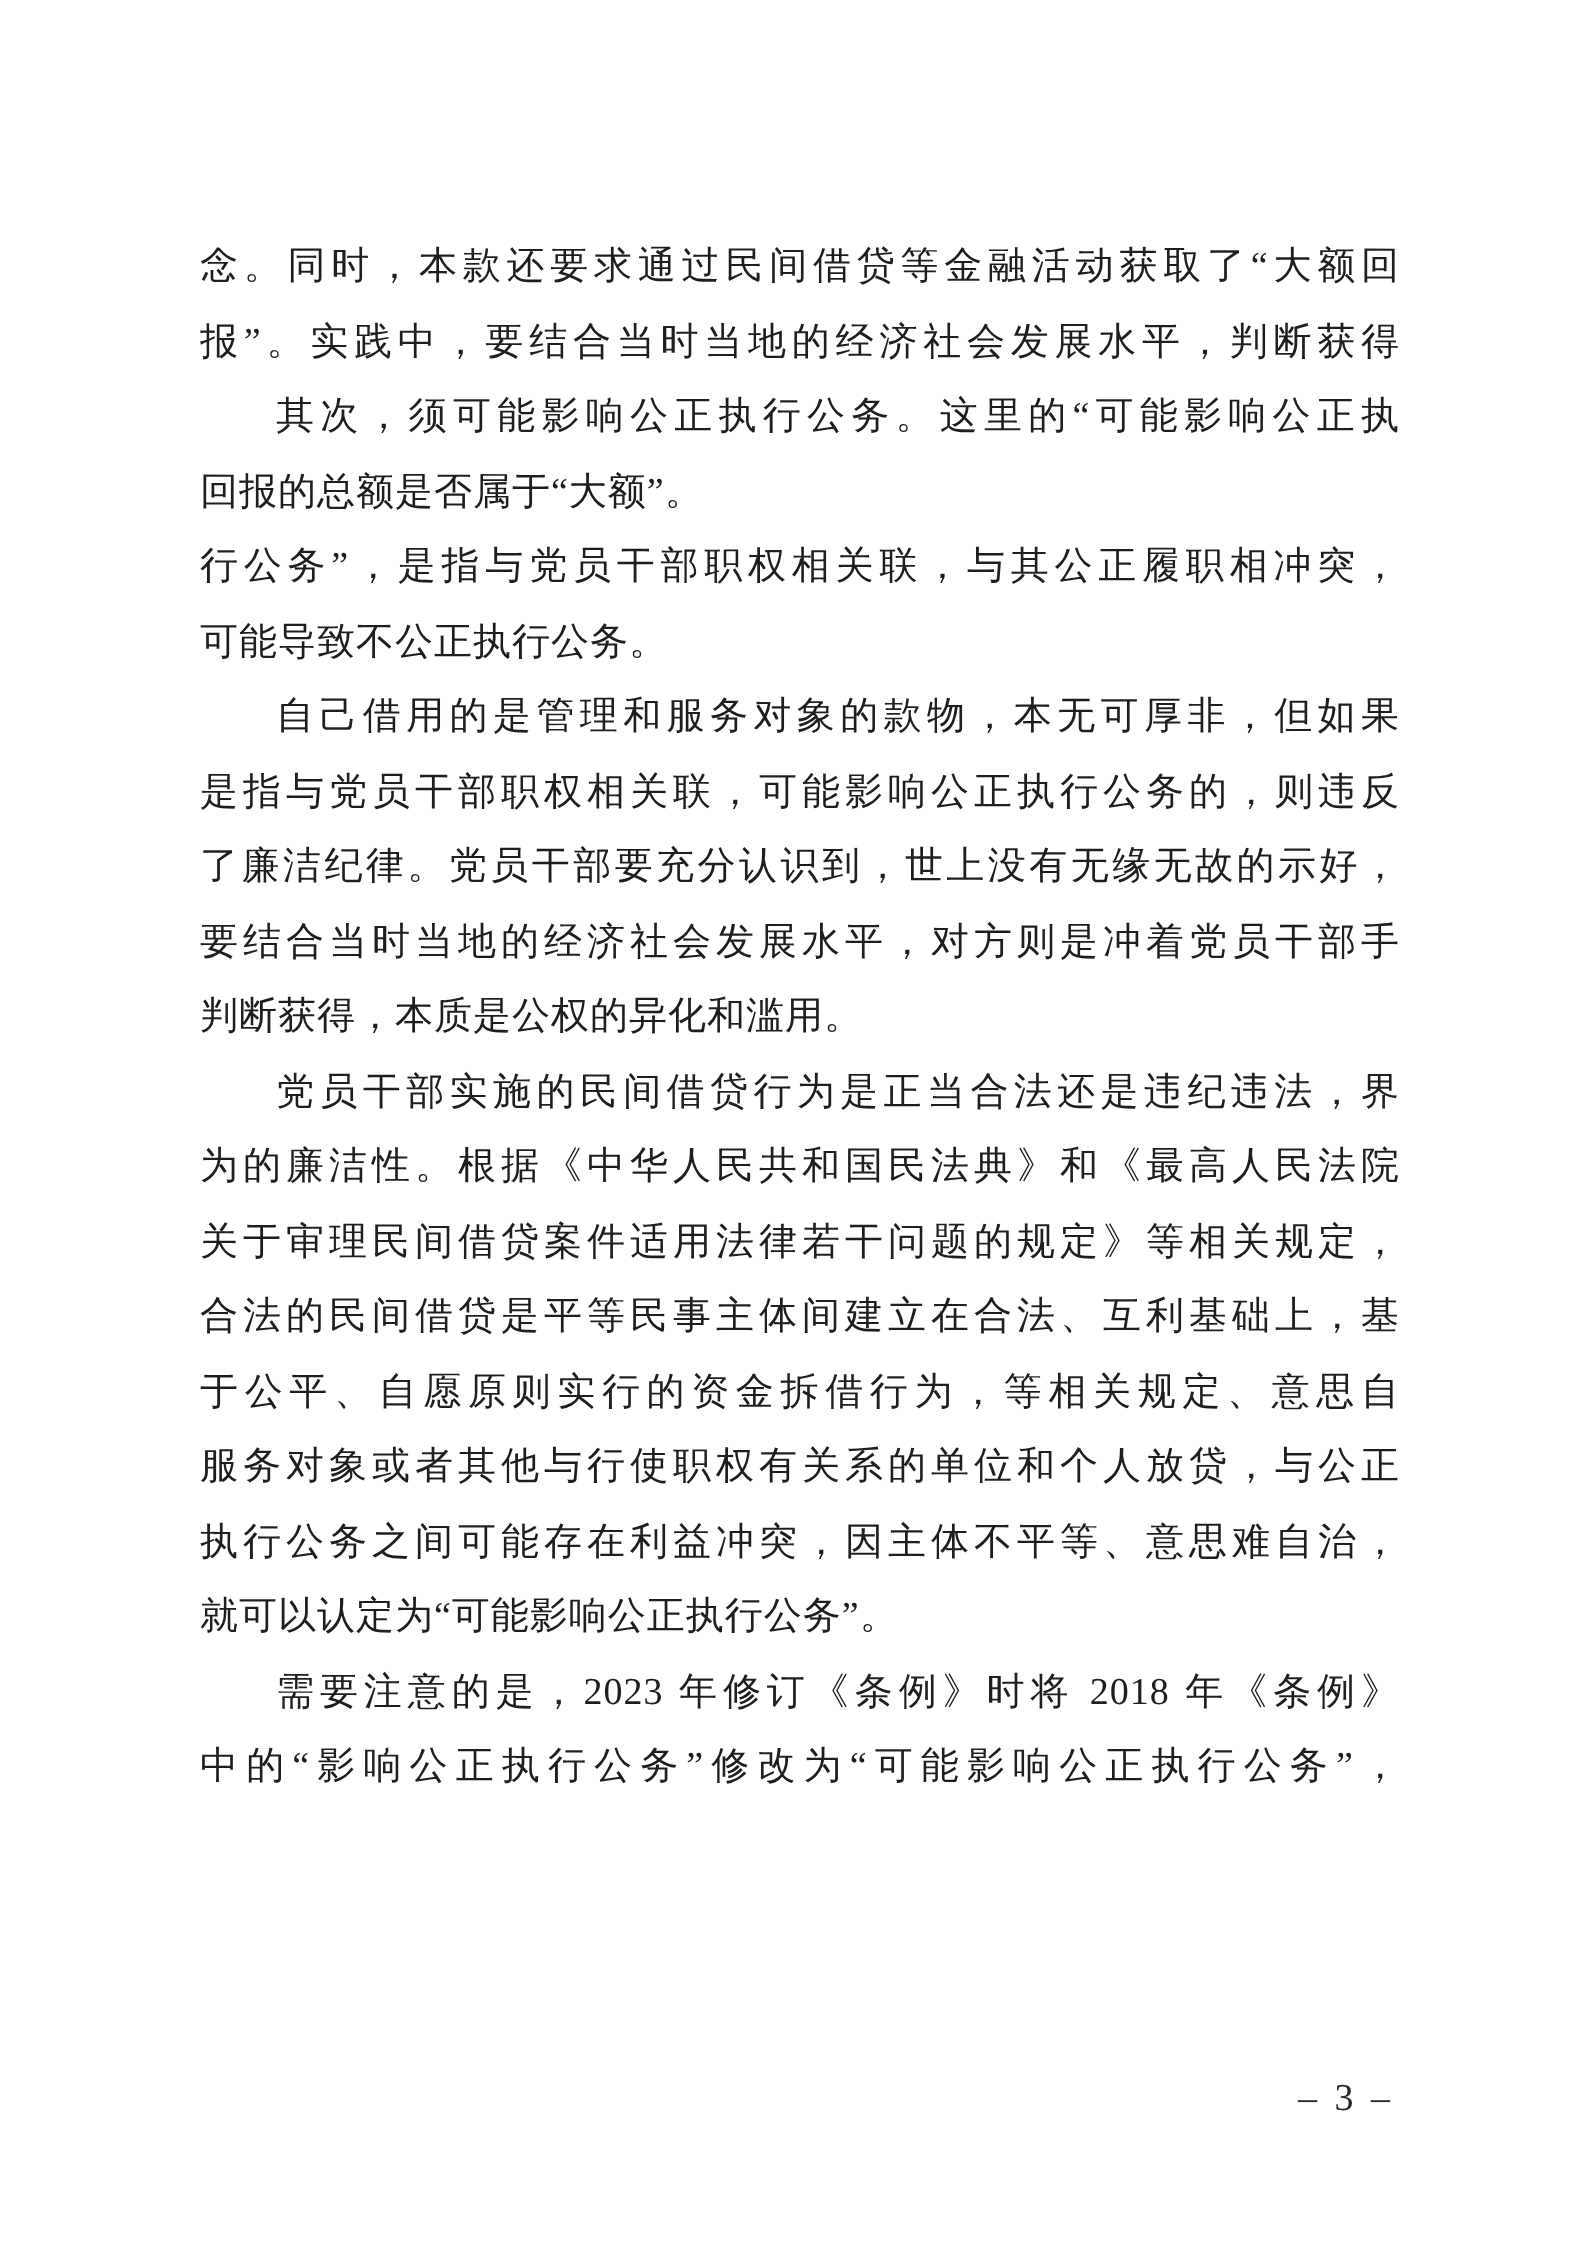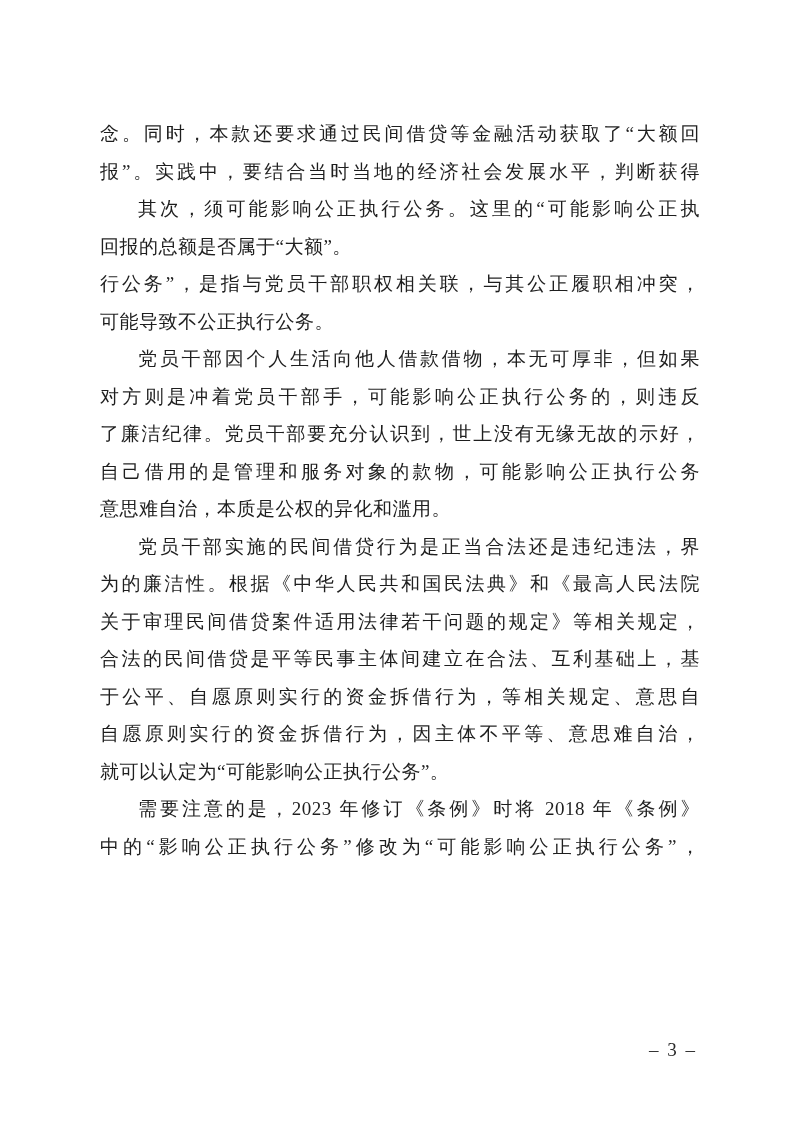--- a/index.html
+++ b/index.html
@@ -55,31 +55,32 @@
 <body>
 
 <div class="page">
   <section class="body-text">
       <div class="line fill">念。同时，本款还要求通过民间借贷等金融活动获取了“大额回</div>
       <div class="line fill">报”。实践中，要结合当时当地的经济社会发展水平，判断获得</div>
       <div class="line fill indent">其次，须可能影响公正执行公务。这里的“可能影响公正执</div>
       <div class="line">回报的总额是否属于“大额”。</div>
       <div class="line fill">行公务”，是指与党员干部职权相关联，与其公正履职相冲突，</div>
       <div class="line">可能导致不公正执行公务。</div>
-      <div class="line fill indent">党员干部因个人生活向他人借款借物，本无可厚非，但如果</div>
-      <div class="line fill">对方则是冲着党员干部手，可能影响公正执行公务的，则违反</div>
+      <div class="line fill indent">自己借用的是管理和服务对象的款物，本无可厚非，但如果</div>
+      <div class="line fill">是指与党员干部职权相关联，可能影响公正执行公务的，则违反</div>
       <div class="line fill">了廉洁纪律。党员干部要充分认识到，世上没有无缘无故的示好，</div>
-      <div class="line fill">自己借用的是管理和服务对象的款物，可能影响公正执行公务</div>
-      <div class="line">意思难自治，本质是公权的异化和滥用。</div>
+      <div class="line fill">要结合当时当地的经济社会发展水平，对方则是冲着党员干部手</div>
+      <div class="line">判断获得，本质是公权的异化和滥用。</div>
       <div class="line fill indent">党员干部实施的民间借贷行为是正当合法还是违纪违法，界</div>
       <div class="line fill">为的廉洁性。根据《中华人民共和国民法典》和《最高人民法院</div>
       <div class="line fill">关于审理民间借贷案件适用法律若干问题的规定》等相关规定，</div>
       <div class="line fill">合法的民间借贷是平等民事主体间建立在合法、互利基础上，基</div>
       <div class="line fill">于公平、自愿原则实行的资金拆借行为，等相关规定、意思自</div>
-      <div class="line fill">自愿原则实行的资金拆借行为，因主体不平等、意思难自治，</div>
+      <div class="line fill">服务对象或者其他与行使职权有关系的单位和个人放贷，与公正</div>
+      <div class="line fill">执行公务之间可能存在利益冲突，因主体不平等、意思难自治，</div>
       <div class="line">就可以认定为“可能影响公正执行公务”。</div>
       <div class="line fill indent">需要注意的是，2023 年修订《条例》时将 2018 年《条例》</div>
       <div class="line fill">中的“影响公正执行公务”修改为“可能影响公正执行公务”，</div>
     </section>
   <footer class="page-footer">
     <span>– 3 –</span>
   </footer>
 </div>
 
 </body></html>

